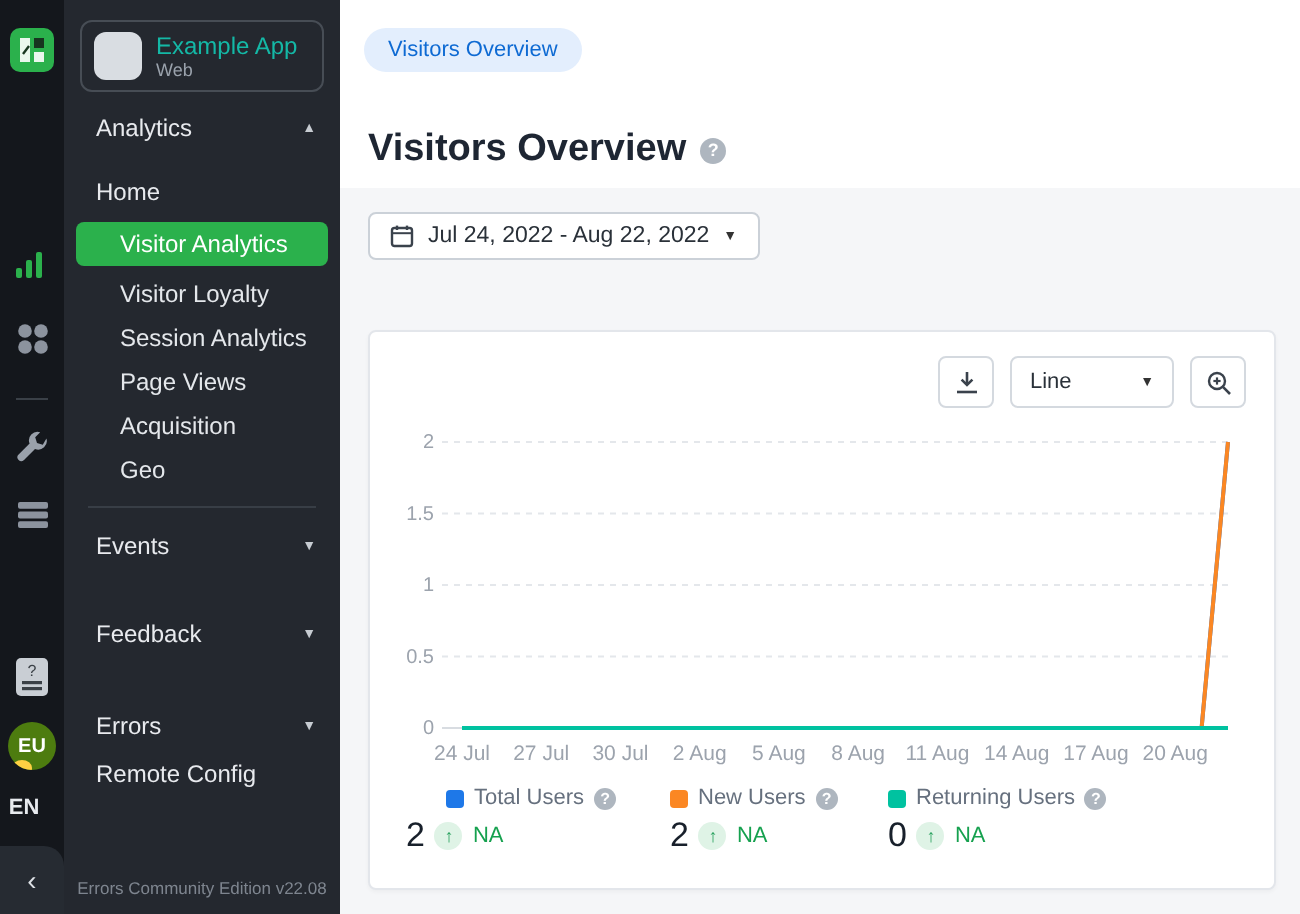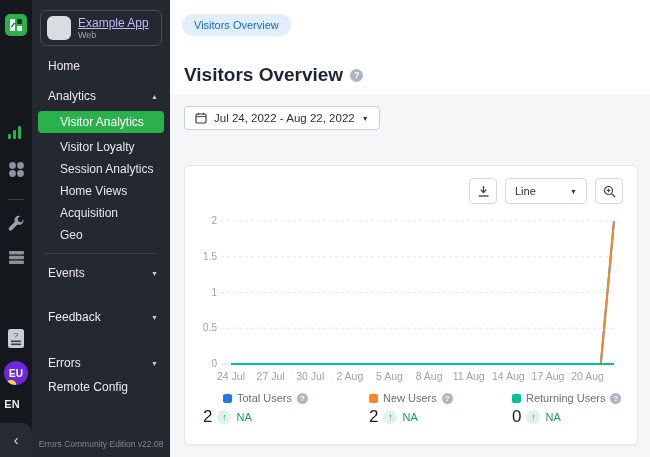--- a/index.html
+++ b/index.html
@@ -5,32 +5,32 @@
   * { margin:0; padding:0; box-sizing:border-box; }
   html,body { width:650px; height:457px; font-family:"Liberation Sans", sans-serif; background:#fff; overflow:hidden; }
   .app { display:flex; width:650px; height:457px; }
 
   
   .rail { width:32px; background:#14171C; position:relative; flex:none; }
   .rail .logo { position:absolute; top:14px; left:5px; width:22px; height:22px; background:#2BB14C; border-radius:5px; }
   .rail .logo svg { position:absolute; top:4px; left:4px; }
   .railicon { position:absolute; left:0; width:32px; display:flex; justify-content:center; }
   .rail-div { position:absolute; top:199px; left:8px; width:16px; height:1px; background:#3A4047; }
-  .avatar { position:absolute; top:361px; left:4px; width:24px; height:24px; border-radius:50%; background:#6d28d9; color:#fff;
+  .avatar { position:absolute; top:361px; left:4px; width:24px; height:24px; border-radius:50%; background:#4d7c0f; color:#fff;
             font-size:10px; font-weight:bold; display:flex; align-items:center; justify-content:center; overflow:hidden; }
   .avatar .sliver { position:absolute; bottom:-3px; left:2px; width:10px; height:8px; background:#FFD043; border-radius:50%; }
   .lang { position:absolute; top:398px; left:0; width:24px; text-align:center; color:#E7EAEE; font-size:11px; font-weight:bold; }
   .collapse { position:absolute; bottom:0; left:0; width:32px; height:34px; background:#262B32; border-top-right-radius:10px;
               display:flex; align-items:center; justify-content:center; color:#DDE1E6; font-size:14px; }
 
   
   .menu { width:138px; background:#24282F; position:relative; flex:none; color:#E8EAEE; font-size:12px; }
   .appbox { margin:10px 8px 0; border:1px solid #474D55; border-radius:6px; padding:4px 6px; display:flex; align-items:center; gap:7px; height:36px; }
   .appbox .thumb { width:24px; height:24px; background:#D9DDE2; border-radius:6px; flex:none; }
-  .appbox .an { font-size:12px; color:#c4b5fd; line-height:13px;text-decoration:underline; }
+  .appbox .an { font-size:12px; color:#14b8a6; line-height:13px; }
   .appbox .at { font-size:9px; color:#9AA2AC; }
   .mi { height:24px; display:flex; align-items:center; padding:0 12px 0 16px; cursor:pointer; }
   .sec { justify-content:space-between; }
   .caret { font-size:7px; color:#C7CCD2; }
   .sub { height:22px; display:flex; align-items:center; padding-left:28px; color:#E4E7EB; }
   .pill { height:22px; margin:3px 6px; border-radius:4px; background:#2BB14C; color:#fff; display:flex; align-items:center; padding-left:22px; }
   .mdiv { height:1px; background:#383E46; margin:7px 12px; }
   .sp20 { height:20px; } .sp22 { height:22px; }
   .foot { position:absolute; bottom:8px; width:100%; text-align:center; font-size:8.5px; color:#7E858F; }
 
@@ -50,21 +50,21 @@
   .dcaret { font-size:7px; color:#333; }
 
   .card { margin-top:35px; background:#fff; border:1px solid #E3E6EB; border-radius:4px; height:280px; padding:12px 14px;
           box-shadow:0 1px 2px rgba(0,0,0,.04); }
   .toolbar { display:flex; justify-content:flex-end; gap:8px; }
   .tbtn { width:28px; height:26px; background:#fff; border:1px solid #D4D9DF; border-radius:4px; display:flex;
           align-items:center; justify-content:center; cursor:pointer; }
   .tsel { width:82px; height:26px; background:#fff; border:1px solid #D4D9DF; border-radius:4px; display:flex;
           align-items:center; justify-content:space-between; padding:0 9px; font-size:11px; color:#2A3139; cursor:pointer; }
   .chartwrap { margin-top:2px; }
-  .legend { display:flex; margin-top:4px; padding-left:4px;gap:34px; }
+  .legend { display:flex; margin-top:4px; padding-left:4px; }
   .litem1 { width:132px; } .litem2 { width:109px;text-align:center; }
   .lrow1 { display:flex; align-items:center; gap:5px; padding-left:20px; }
   .litem2 .lrow1, .litem3 .lrow1 { padding-left:0; }
   .lsq { width:9px; height:9px; border-radius:2px; flex:none; }
   .llabel { font-size:11px; color:#66707E; }
   .lrow2 { display:flex; align-items:center; gap:5px; margin-top:3px; }
   .lval { font-size:17px; font-weight:500; color:#18202B; }
   .upbadge { width:14px; height:14px; border-radius:50%; background:#DFF3E6; color:#1F9D57; font-size:9px;
              display:inline-flex; align-items:center; justify-content:center; }
   .ltrend { font-size:11px; color:#16A14F; }
@@ -129,29 +129,29 @@
   </div>
 
   <div class="menu">
     <div class="appbox">
       <div class="thumb"></div>
       <div>
         <div class="an">Example App</div>
         <div class="at">Web</div>
       </div>
     </div>
-    <div class="mi" style="margin-top:8px;">Home</div>
     <div class="mi sec" style="margin-top:6px;">
       <span>Analytics</span>
       <span class="caret">▲</span>
     </div>
+    <div class="mi" style="margin-top:8px;">Home</div>
     <div class="pill">Visitor Analytics</div>
     <div class="sub">Visitor Loyalty</div>
     <div class="sub">Session Analytics</div>
-    <div class="sub">Home Views</div>
+    <div class="sub">Page Views</div>
     <div class="sub">Acquisition</div>
     <div class="sub">Geo</div>
     <div class="mdiv"></div>
     <div class="mi sec">
       <span>Events</span>
       <span class="caret">▼</span>
     </div>
     <div class="sp20"></div>
     <div class="mi sec">
       <span>Feedback</span>

